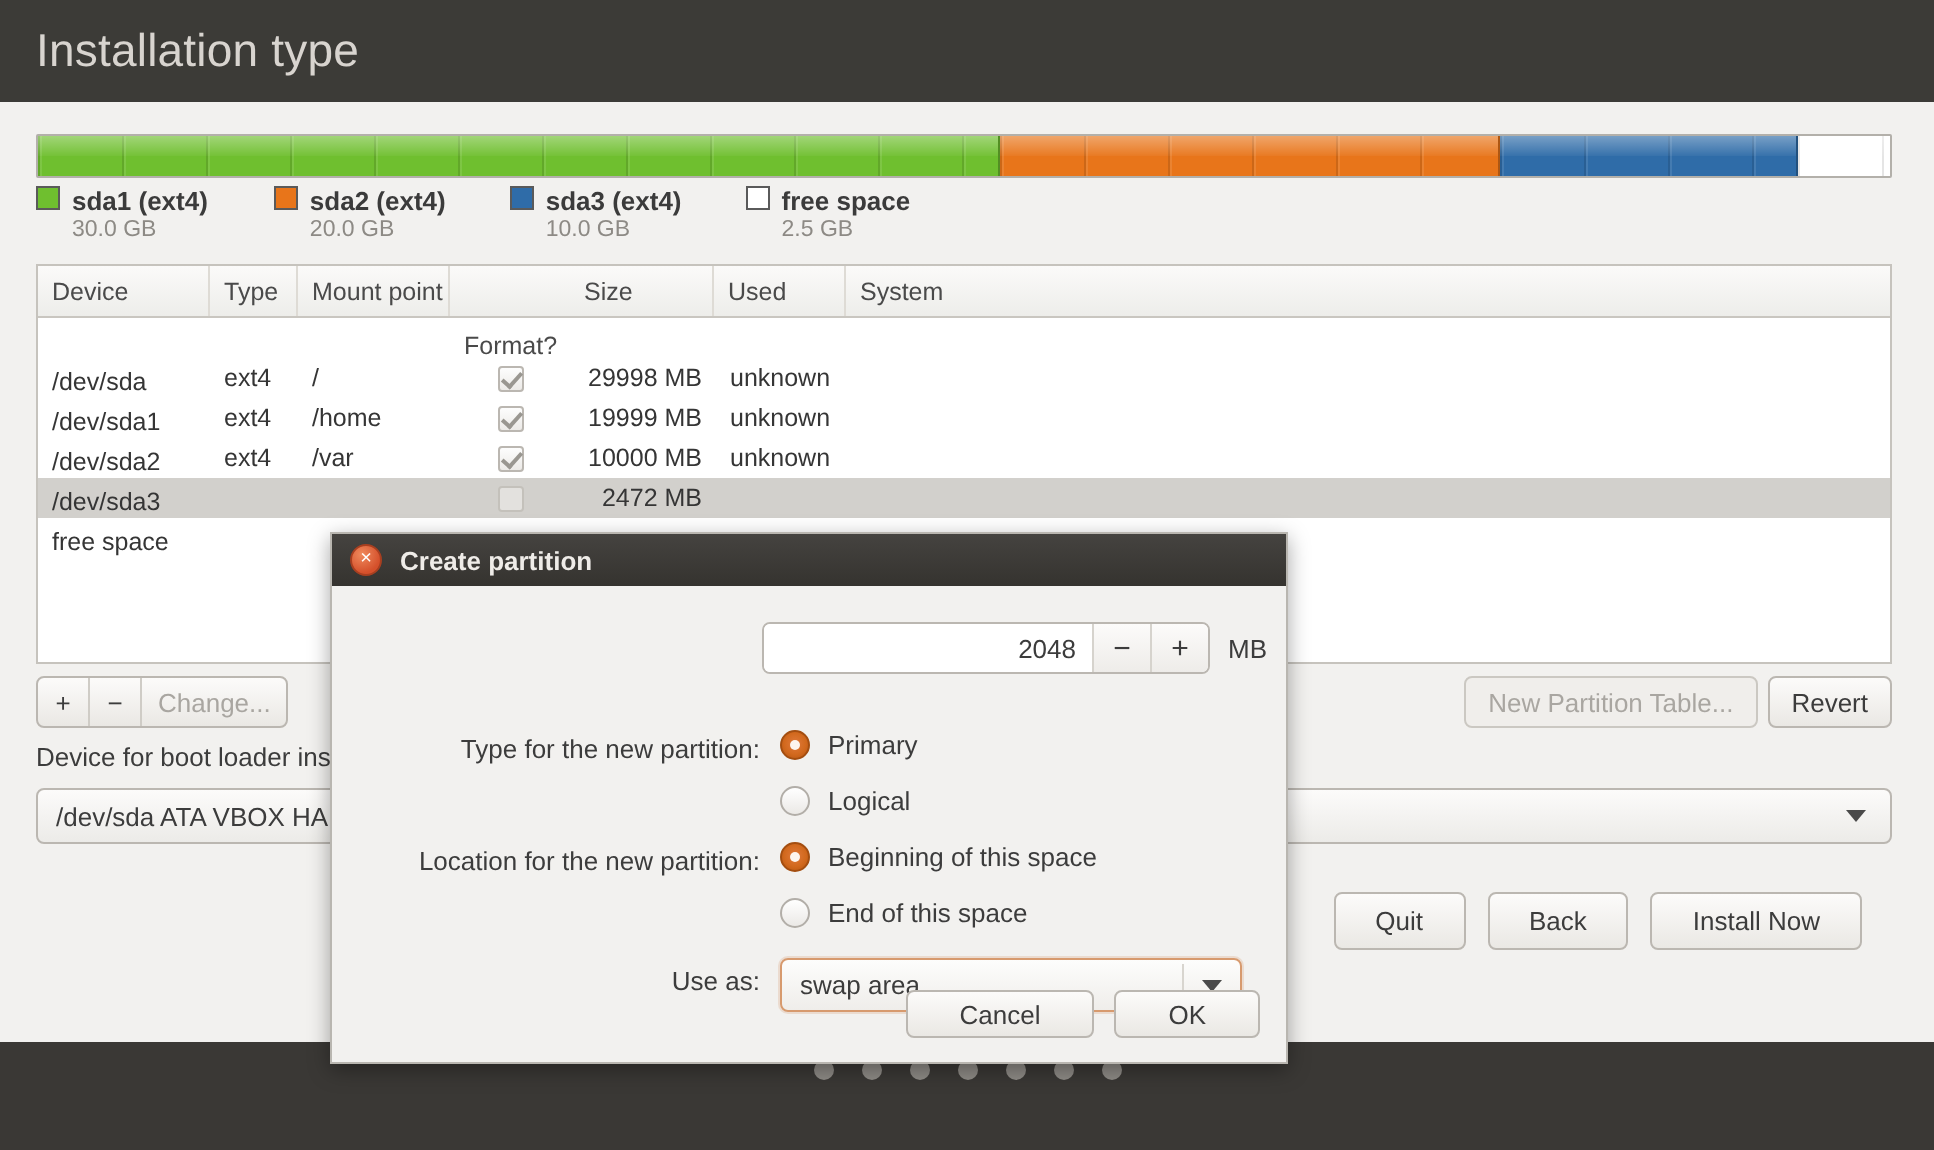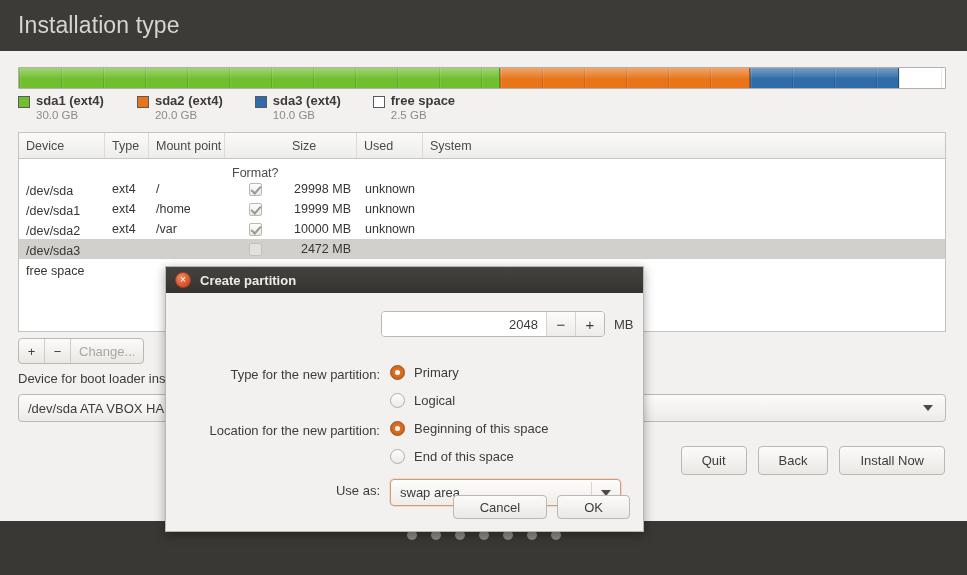--- a/index.html
+++ b/index.html
@@ -66,21 +66,21 @@
       to right,
       rgba(0,0,0,.10) 0px, rgba(0,0,0,.10) 1px,
       transparent 1px, transparent 42px); }
 
   
   .legend {
     position: absolute; left: 18px; top: 42px;
     display: flex;
   }
   .legend .item { display: flex; flex-direction: column; }
-  .legend .row1 { display: flex; align-items: flex-end; gap: 6px; }
+  .legend .row1 { display: flex; align-items: flex-start; gap: 6px; }
   .legend .swatch {
     width: 12px; height: 12px;
     border: 1px solid #5a5a5a;
     box-sizing: border-box;
     flex: none;
   }
   .legend .name {
     font-size: 13px; font-weight: bold; color: #3b3b3b;
     white-space: nowrap;
   }
@@ -225,21 +225,21 @@
   .bootcombo .arrow {
     position: absolute; right: 12px;
     width: 0; height: 0;
     border-left: 5px solid transparent;
     border-right: 5px solid transparent;
     border-top: 6px solid #4a4a4a;
   }
 
   
   .navbtns {
-    position: absolute; right: 22px; top: 395px;
+    position: absolute; right: 36px; top: 395px;
     display: flex; gap: 11px;
   }
   .navbtns .btn { height: 29px; padding: 0 20px; font-size: 13px; }
 
   
   .footer {
     position: absolute; left: 0; top: 521px;
     width: 967px; height: 54px;
     background: #3a3835;
   }
@@ -493,20 +493,24 @@
           </div>
         </div>
     </div>
 
     <div class="toolrow">
       <div class="btngroup">
         <div class="b">+</div>
         <div class="b">−</div>
         <div class="b disabled">Change...</div>
       </div>
+      <div class="right">
+        <div class="btn disabled">New Partition Table...</div>
+        <div class="btn">Revert</div>
+      </div>
     </div>
 
     <div class="bootlabel">Device for boot loader installation:</div>
     <div class="bootcombo">
       <div class="val">/dev/sda   ATA VBOX HARDDISK (64.4 GB)</div>
       <div class="arrow"></div>
     </div>
 
     <div class="navbtns">
       <div class="btn">Quit</div>

